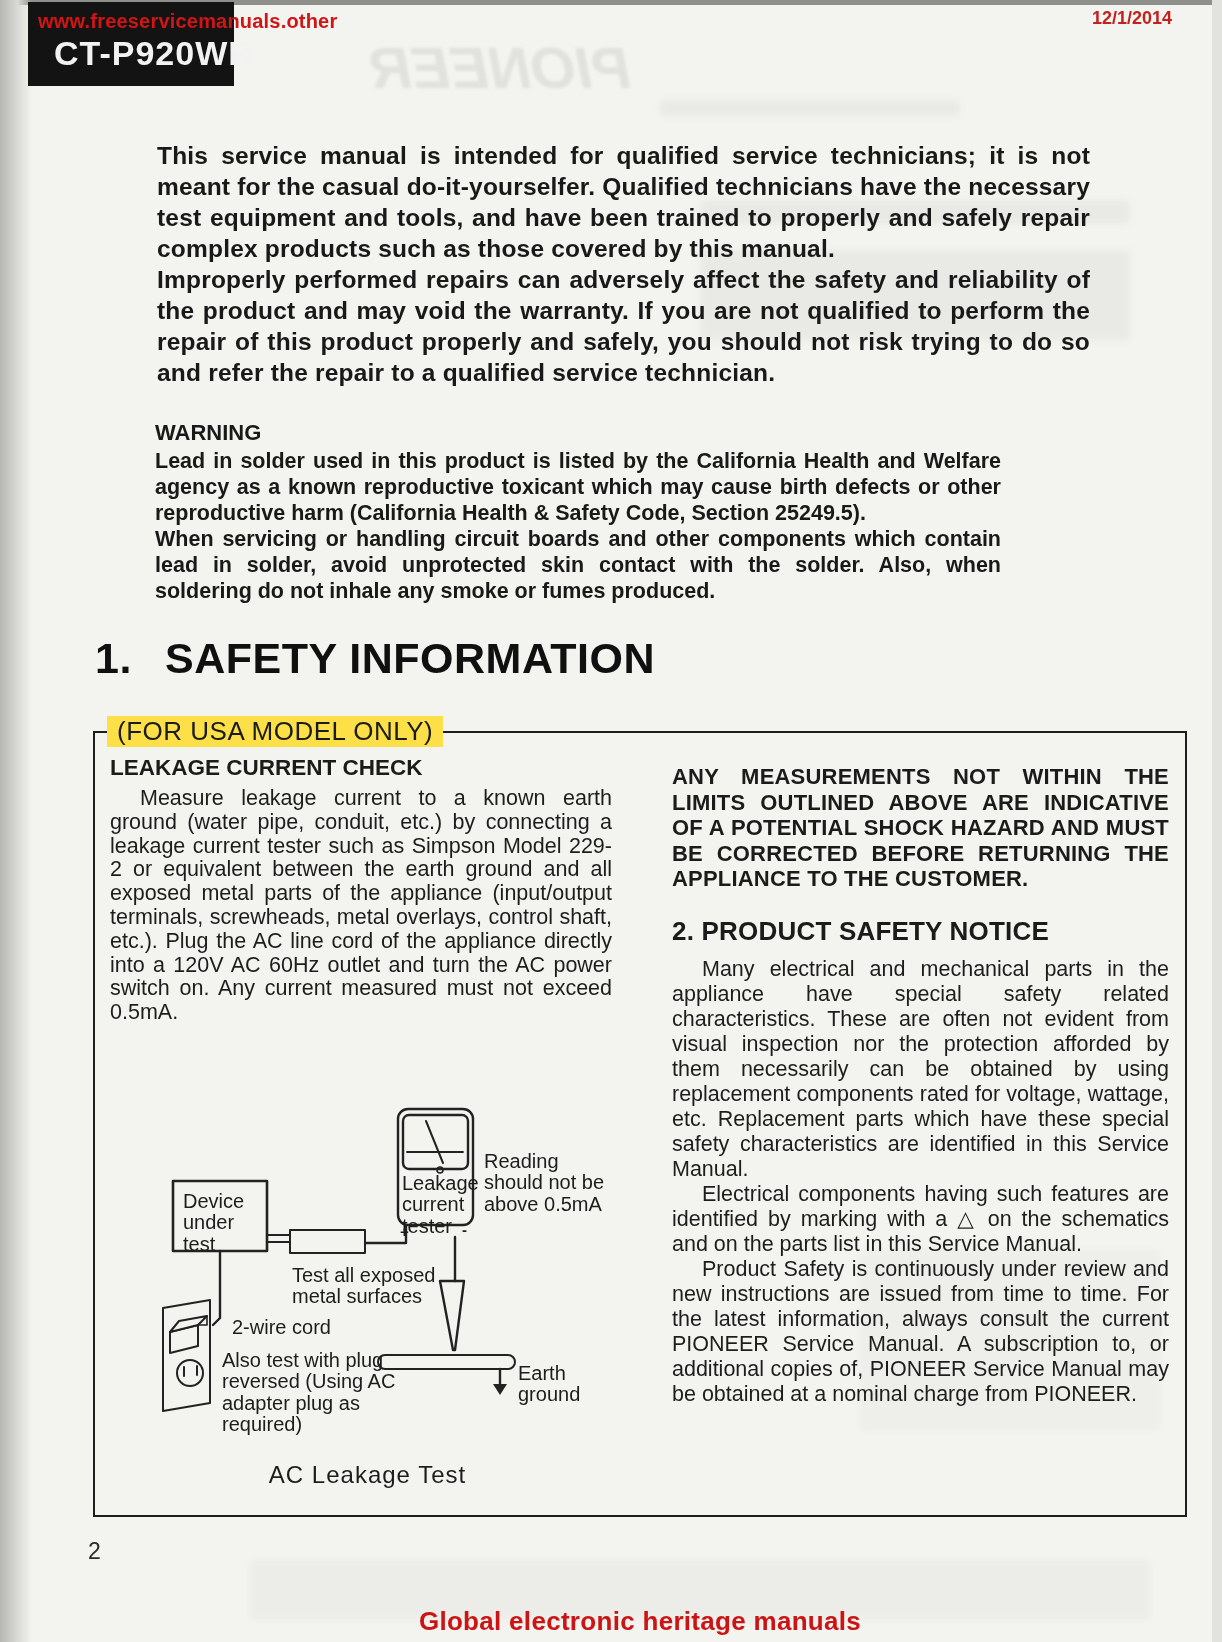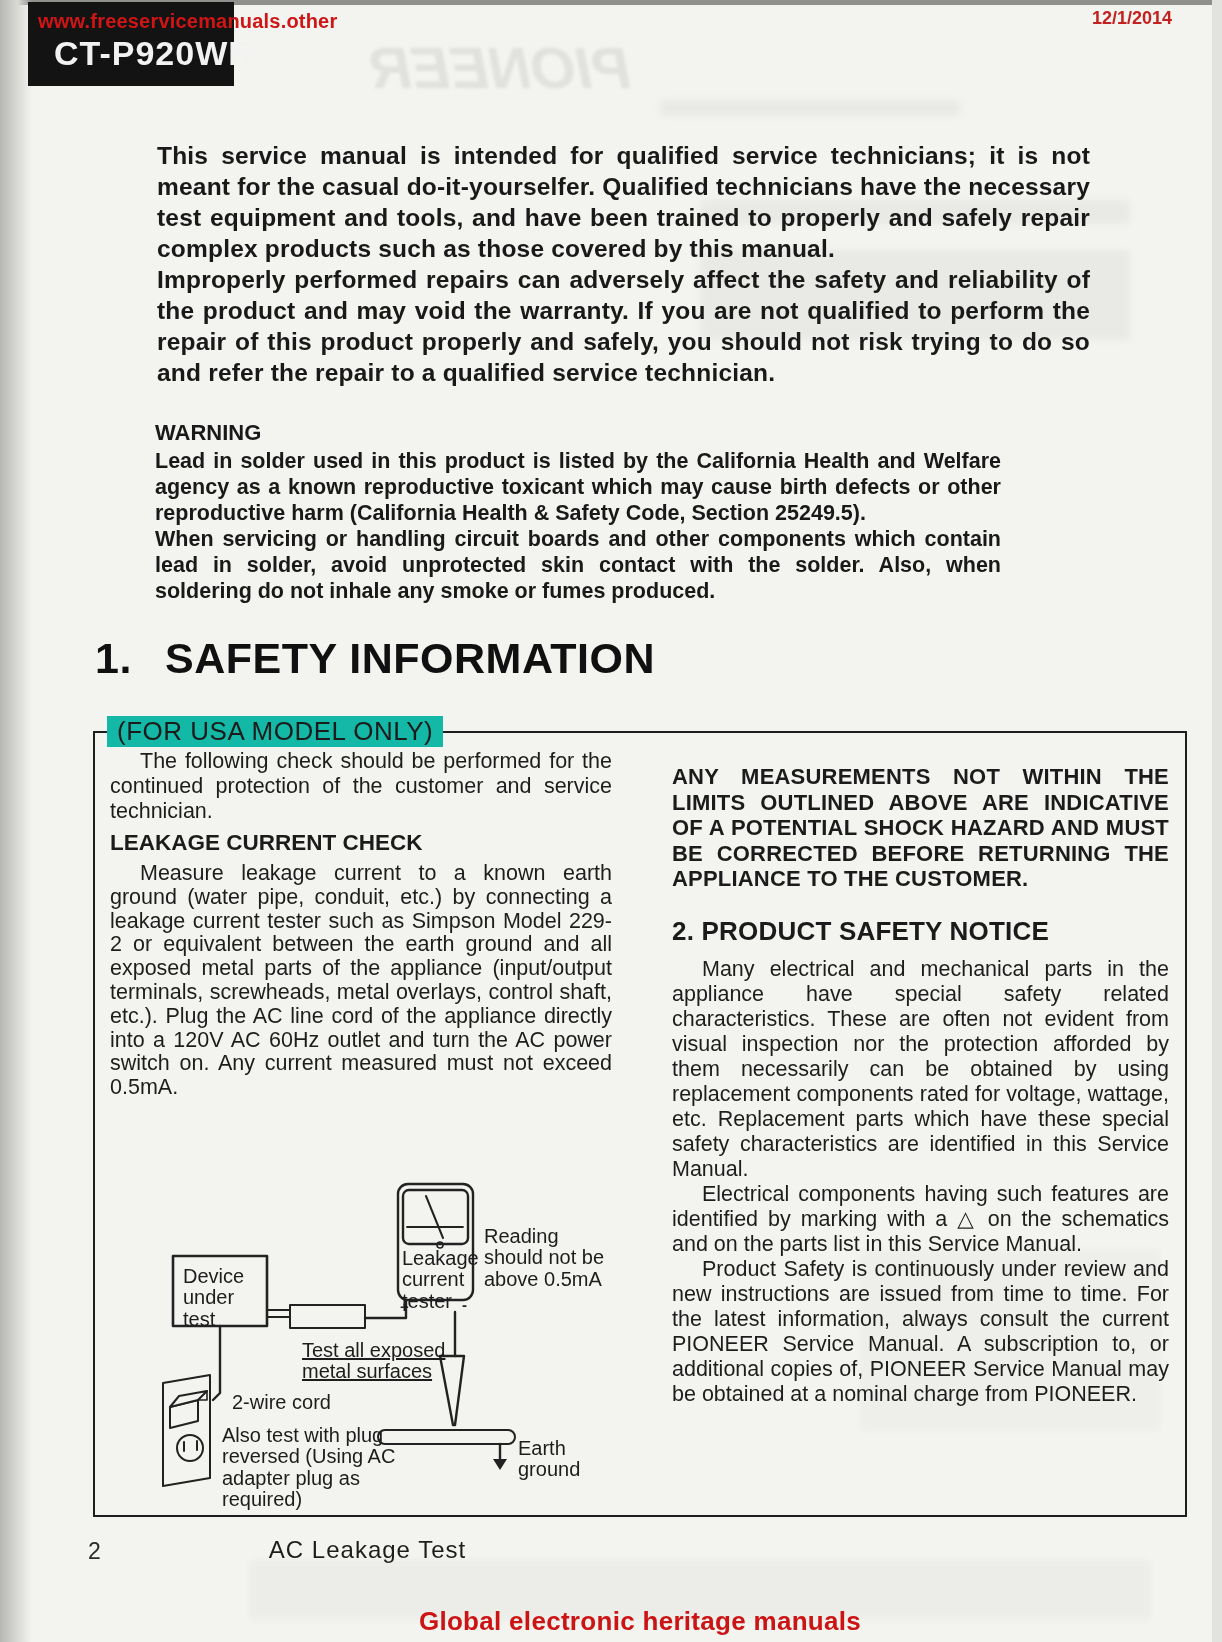--- a/index.html
+++ b/index.html
@@ -34,21 +34,21 @@
     font-weight:600;line-height:26px;color:#191919;}
   .warning .w-title{font-weight:bold;margin:0 0 2px 0;font-size:22px;}
   .warning p{margin:0;text-align:justify;}
 
   .sec-head{position:absolute;left:95px;top:634px;display:flex;font-weight:800;
     font-size:43px;color:#101010;letter-spacing:0.5px;}
   .sec-head .num{width:70px;}
 
   .usa-box{position:absolute;left:93px;top:731px;width:1094px;height:786px;
     border:2.5px solid #1e1e1e;box-sizing:border-box;}
-  .usa-label{position:absolute;left:12px;top:-17px;background:#14b8a6;padding:0 10px;
+  .usa-label{position:absolute;left:12px;top:-17px;background:#fde047;padding:0 10px;
     font-size:26px;color:#1b1b1b;letter-spacing:0.5px;}
 
   .col-left{position:absolute;left:15px;top:16px;width:502px;}
   .col-right{position:absolute;left:577px;top:26px;width:497px;}
 
   .h-sub{font-size:26px;font-weight:bold;margin:0 0 8px 0;letter-spacing:0.2px;}
   .h-sub2{font-size:22.5px;font-weight:bold;margin:6px 0 6px 0;}
   .bodytxt{font-size:21.5px;line-height:25px;text-align:justify;margin:0;color:#1d1d1d;}
   .indent{text-indent:30px;}
   .col-left .bodytxt.tight{line-height:23.8px;}
@@ -100,21 +100,20 @@
 
 <div class="sec-head">
   <span class="num">1.</span>
   <span>SAFETY INFORMATION</span>
 </div>
 
 <div class="usa-box">
   <div class="usa-label">(FOR USA MODEL ONLY)</div>
 
   <div class="col-left">
-    <p class="bodytxt indent">The following check should be performed for the continued protection of the customer and service technician.</p>
     <p class="h-sub2">LEAKAGE CURRENT CHECK</p>
     <p class="bodytxt tight indent">Measure leakage current to a known earth ground (water pipe, conduit, etc.) by connecting a leakage current tester such as Simpson Model 229-2 or equivalent between the earth ground and all exposed metal parts of the appliance (input/output terminals, screwheads, metal overlays, control shaft, etc.). Plug the AC line cord of the appliance directly into a 120V AC 60Hz outlet and turn the AC power switch on. Any current measured must not exceed 0.5mA.</p>
 
     <div class="diagram">
       <svg width="505" height="445" viewBox="0 0 505 445">
         <g fill="none" stroke="#222" stroke-width="2.4" stroke-linejoin="round" stroke-linecap="round">
 
           <rect x="288" y="56" width="75" height="116" rx="10"></rect>
           <rect x="293" y="62" width="65" height="54" rx="6"></rect>
           <path d="M297 99 L353 99" stroke-width="1.8"></path>
@@ -140,21 +139,21 @@
           <path d="M97 263 L97 272 L88 272" stroke-width="1.6"></path>
           <circle cx="80" cy="320" r="13" stroke-width="2"></circle>
           <path d="M74 314 V323 M87 313 V322" stroke-width="2"></path>
         </g>
       </svg>
       <div class="dterm" style="left:290px;top:170px;">+</div>
       <div class="dterm" style="left:352px;top:168px;">-</div>
       <div class="dlabel" style="left:73px;top:138px;width:80px;">Device under test</div>
       <div class="dlabel" style="left:292px;top:120px;width:74px;">Leakage current tester</div>
       <div class="dlabel" style="left:374px;top:98px;width:136px;">Reading should not be above 0.5mA</div>
-      <div class="dlabel" style="left:192px;top:212px;width:145px;text-decoration:underline;">Test all exposed metal surfaces</div>
+      <div class="dlabel" style="left:182px;top:212px;width:145px;">Test all exposed metal surfaces</div>
       <div class="dlabel" style="left:122px;top:264px;width:160px;">2-wire cord</div>
       <div class="dlabel" style="left:112px;top:297px;width:178px;">Also test with plug reversed (Using AC adapter plug as required)</div>
       <div class="dlabel" style="left:408px;top:310px;width:95px;">Earth ground</div>
       <div class="dcaption">AC Leakage Test</div>
     </div>
   </div>
 
   <div class="col-right">
     <p class="p1">ANY MEASUREMENTS NOT WITHIN THE LIMITS OUTLINED ABOVE ARE INDICATIVE OF A POTENTIAL SHOCK HAZARD AND MUST BE CORRECTED BEFORE RETURNING THE APPLIANCE TO THE CUSTOMER.</p>
     <p class="h-sub">2. PRODUCT SAFETY NOTICE</p>

